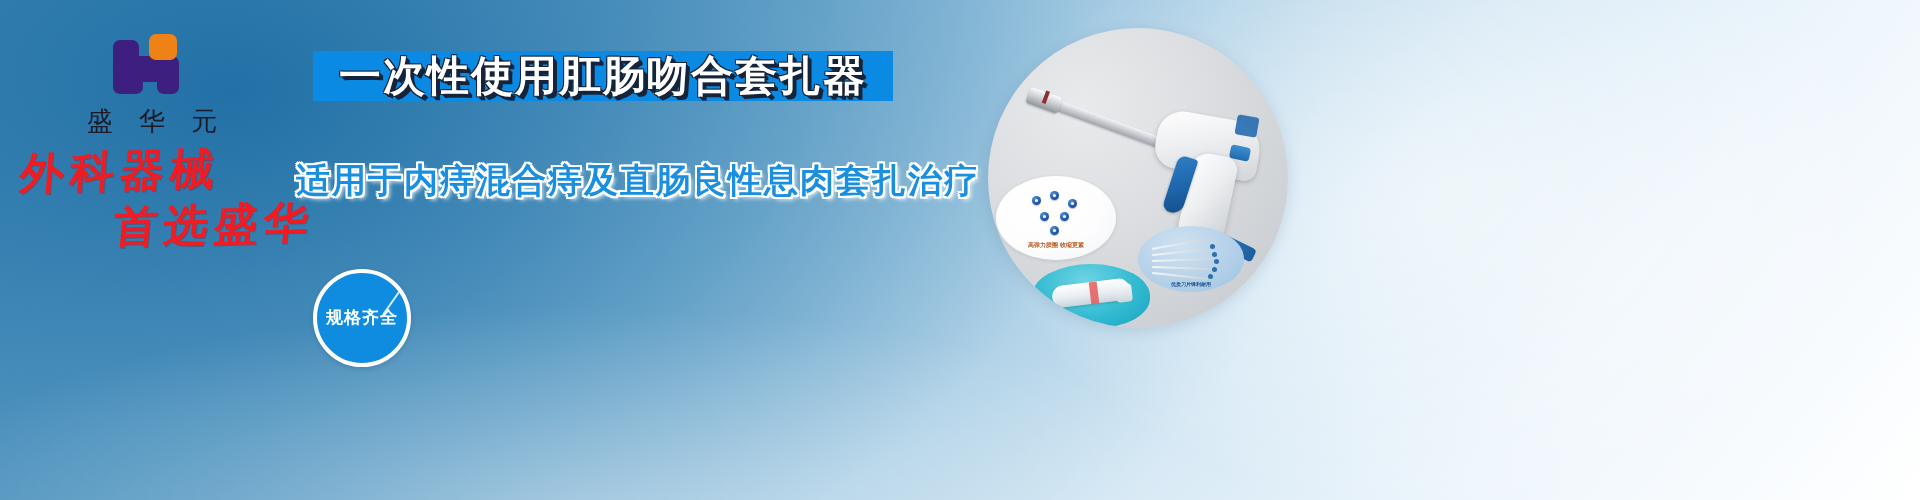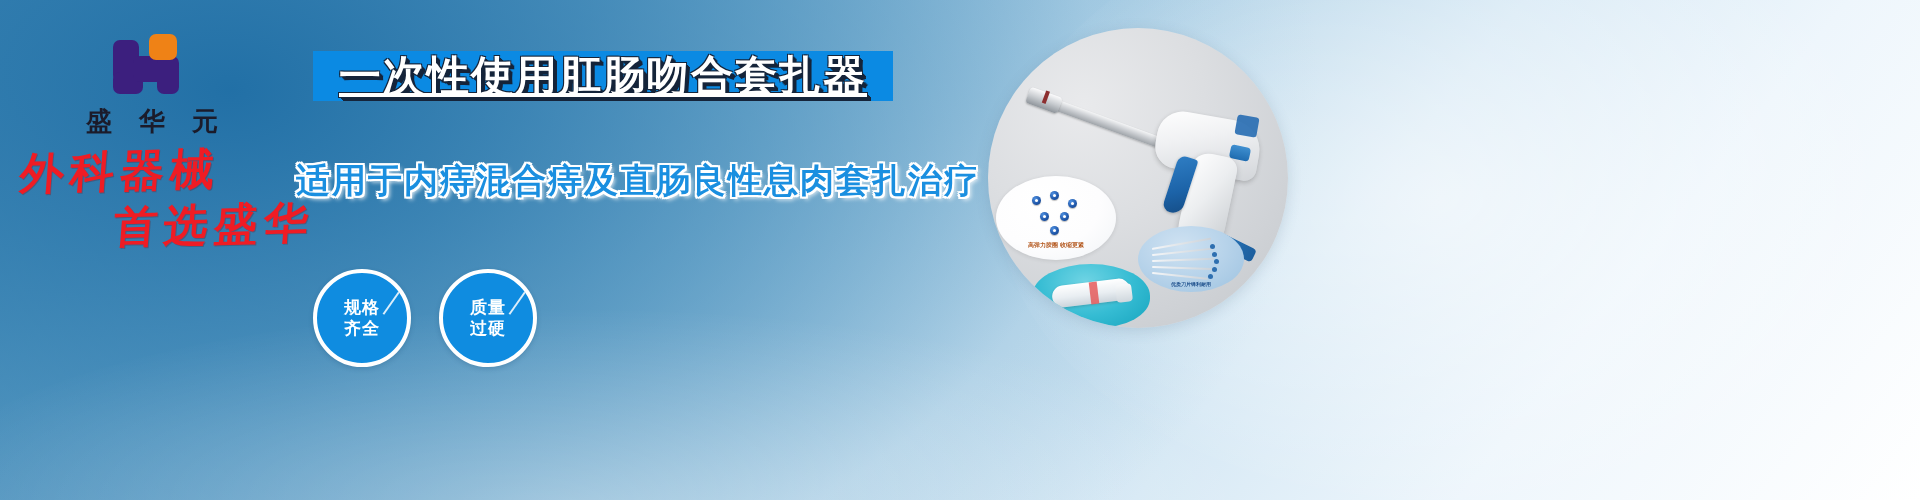--- a/index.html
+++ b/index.html
@@ -63,21 +63,21 @@
     border-radius: 7px;
   }
   .lm-a { left: 4px;  top: 12px; width: 26px; height: 42px; background: #3c1f7e; }
   .lm-b { left: 24px; top: 28px; width: 40px; height: 26px; background: #3c1f7e; }
   .lm-c { left: 40px; top: 6px;  width: 28px; height: 26px; background: #ef8216; }
   .lm-d { left: 4px;  top: 44px; width: 30px; height: 22px; background: #3c1f7e; }
   .lm-e { left: 48px; top: 28px; width: 22px; height: 38px; background: #3c1f7e; }
 
   .logo-text {
     font-size: 26px;
-    font-weight: 700;
+    font-weight: 400;
     color: #1b1b2a;
     letter-spacing: 9px;
     text-indent: 9px;
     font-family: "DejaVu Sans", "Liberation Sans", sans-serif;
     white-space: nowrap;
   }
 
   
   .calligraphy {
     position: absolute;
@@ -126,21 +126,20 @@
     letter-spacing: 2px;
     white-space: nowrap;
     font-family: "DejaVu Sans", "Liberation Sans", sans-serif;
     text-shadow:
       2px 2px 0 #15243a,
       3px 3px 0 #15243a,
       4px 4px 0 #15243a,
       -1px -1px 0 #15243a,
       1px -1px 0 #15243a,
       -1px 1px 0 #15243a;
-    text-decoration: underline;
   }
 
   
   .subtitle {
     position: absolute;
     left: 296px;
     top: 158px;
     font-size: 34px;
     font-weight: 700;
     color: #1a8fe0;
@@ -163,21 +162,21 @@
   }
   .badge {
     position: relative;
     width: 90px;
     height: 90px;
     border-radius: 50%;
     background: #0f8ce0;
     border: 4px solid #ffffff;
     box-shadow: 0 2px 5px rgba(20,70,110,0.22);
     display: flex;
-    flex-direction: column;
+    flex-direction: row;
     align-items: center;
     justify-content: center;
     overflow: hidden;
   }
   .badge .slash {
     position: absolute;
     right: 14px;
     top: 14px;
     width: 2px;
     height: 30px;
@@ -479,25 +478,20 @@
 
   <div class="badges">
 
     <div class="badge">
       <div class="slash"></div>
       <span>规格</span>
       <span>齐全</span>
     </div>
 
 
-    <div class="badge">
-      <div class="slash"></div>
-      <span>质量</span>
-      <span>过硬</span>
-    </div>
 
 
   </div>
 
   <div class="product-photo">
 
     <div class="dev-barrel"></div>
     <div class="dev-tip"></div>
     <div class="dev-tip-band"></div>
     <div class="dev-body"></div>

